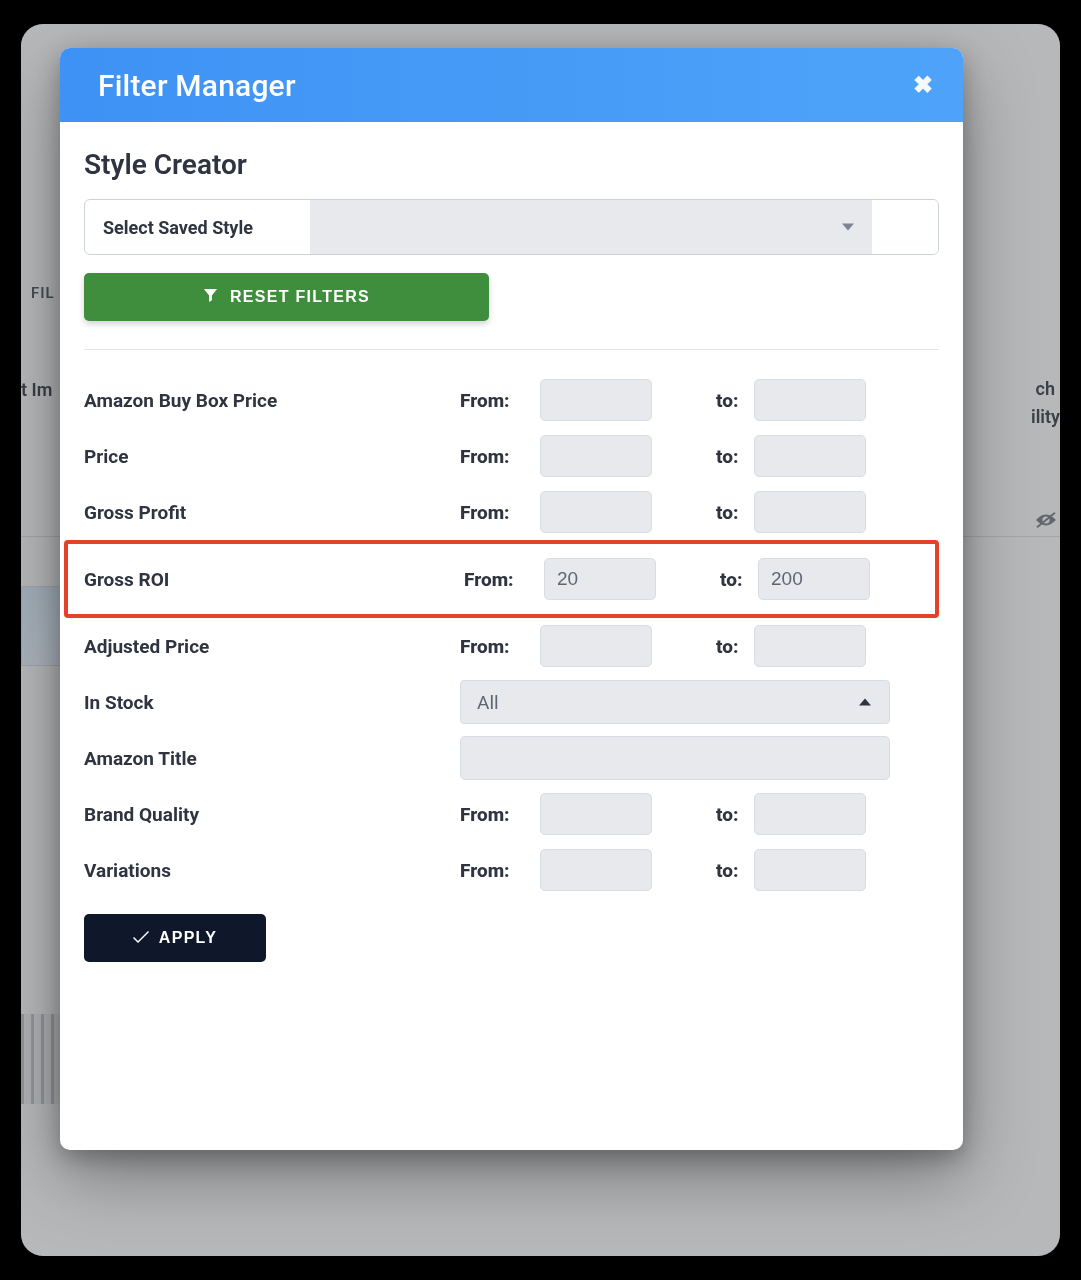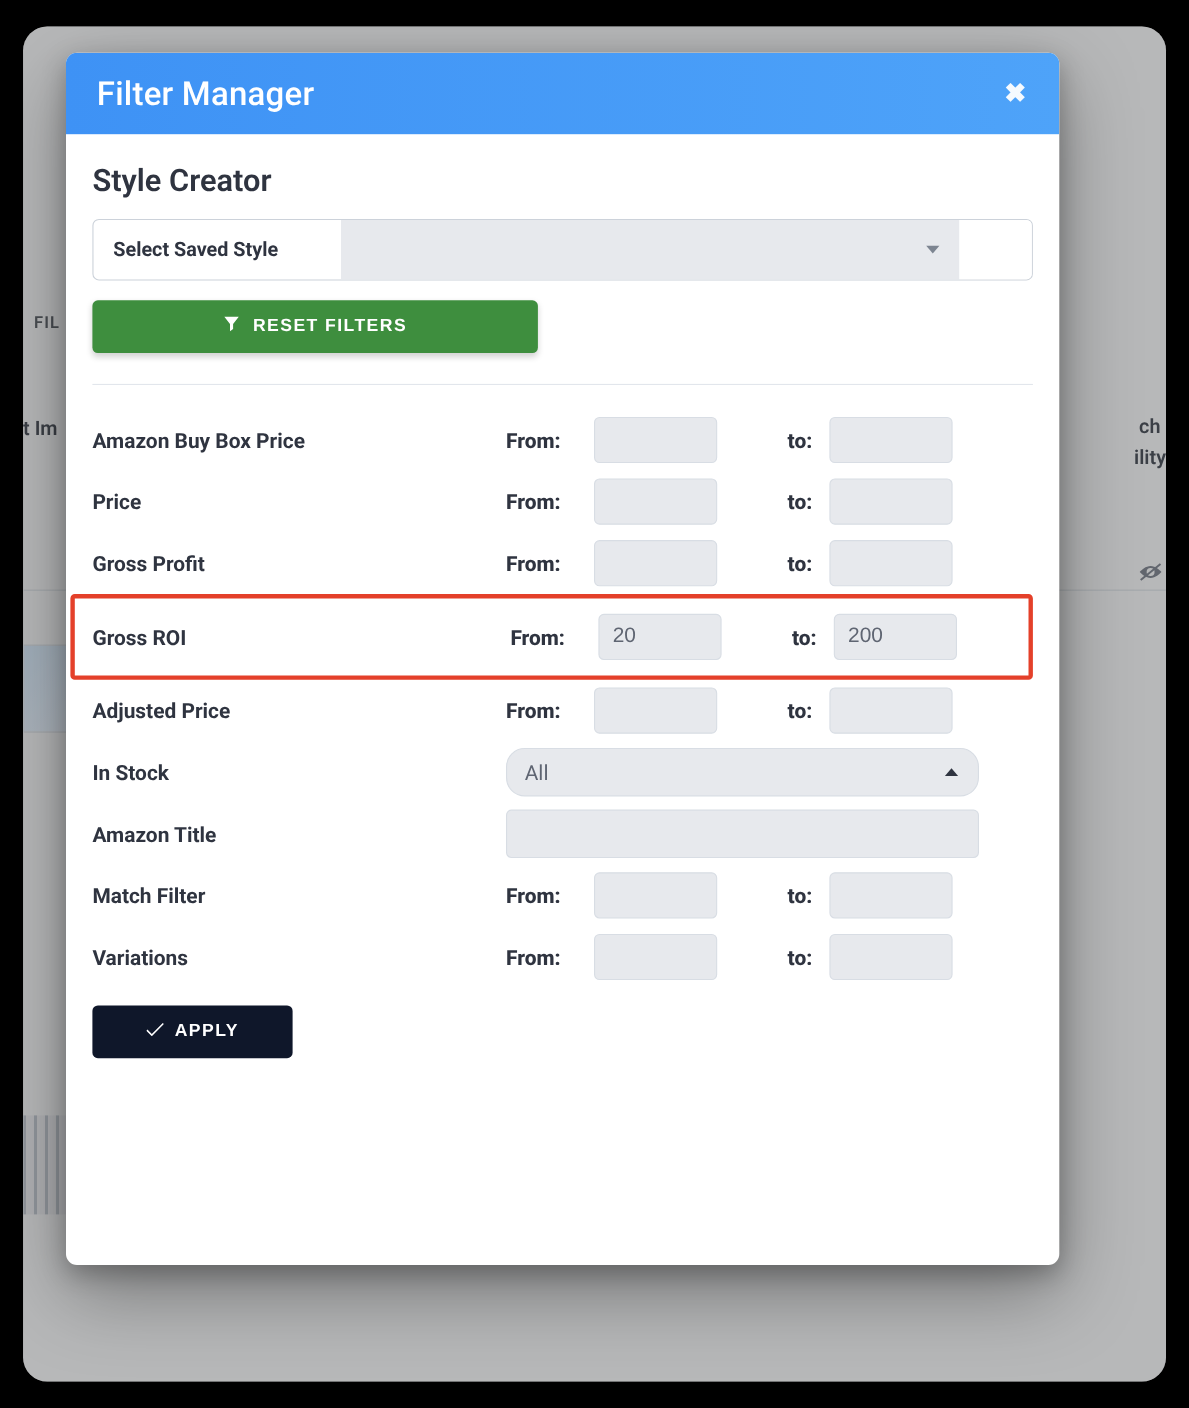--- a/index.html
+++ b/index.html
@@ -50,21 +50,21 @@
     border-radius:10px;
     box-shadow:0 25px 70px rgba(0,0,0,0.35), 0 8px 22px rgba(0,0,0,0.25);
     display:flex; flex-direction:column;
     overflow:hidden;
   }
   .modal-header {
     height:74px;
     background:linear-gradient(90deg,#3e92f5 0%, #4ea3f9 100%);
     color:#fff;
     display:flex; align-items:center; justify-content:space-between;
-    padding:0 30px 0 28px;
+    padding:0 30px 0 38px;
   }
   .modal-title { font-size:30px; font-weight:500; letter-spacing:0.2px; }
   .close-x { font-size:24px; font-weight:900; cursor:pointer; color:#fff; opacity:.95; }
 
   .modal-body { padding:24px 24px 10px 24px; overflow:auto; flex:1; }
   .section-title { font-size:28px; font-weight:600; color:#2f3440; margin:2px 0 18px 0; }
 
   .style-row {
     display:flex; height:56px; margin-bottom:12px;
     border:1px solid #ccd2da; border-radius:6px; overflow:hidden; background:#fff;
@@ -122,21 +122,21 @@
   .ft-label { font-size:19px; font-weight:800; color:#2f3440; }
   .num-input {
     width:112px; height:42px; background:#e7e9ed; border:1px solid #d8dde4; border-radius:5px;
     font-size:19px; color:#5f6572; padding:0 12px;
   }
 
   .filter-row.select-row {
     grid-template-columns: 376px 430px;
   }
   .sel {
-    height:44px; background:#e7e9ed; border:1px solid #d8dde4; border-radius:17px;
+    height:44px; background:#e7e9ed; border:1px solid #d8dde4; border-radius:4px;
     display:flex; align-items:center; padding:0 16px; position:relative;
     font-size:19px; color:#5f6572;
     cursor:pointer;
   }
   .sel .sel-caret {
     position:absolute; right:18px; top:50%; transform:translateY(-50%);
     width:0;height:0;border-left:6px solid transparent;border-right:6px solid transparent;border-bottom:7px solid #2f3440;
   }
   .txt-input {
     height:44px; background:#e7e9ed; border:1px solid #d8dde4; border-radius:5px;
@@ -256,21 +256,21 @@
             <div class="sel-caret"></div>
           </div>
         </div>
 
         <div class="filter-row select-row">
           <div class="filter-label">Amazon Title</div>
           <input class="txt-input" value="" style="">
         </div>
 
         <div class="filter-row">
-          <div class="filter-label">Match Filter</div>
+          <div class="filter-label">Brand Quality</div>
           <div class="ft-label">From:</div>
           <input class="num-input" value="" style="">
           <div></div>
           <div class="ft-label">to:</div>
           <input class="num-input" value="" style="">
         </div>
 
 
 
         <div class="filter-row">

